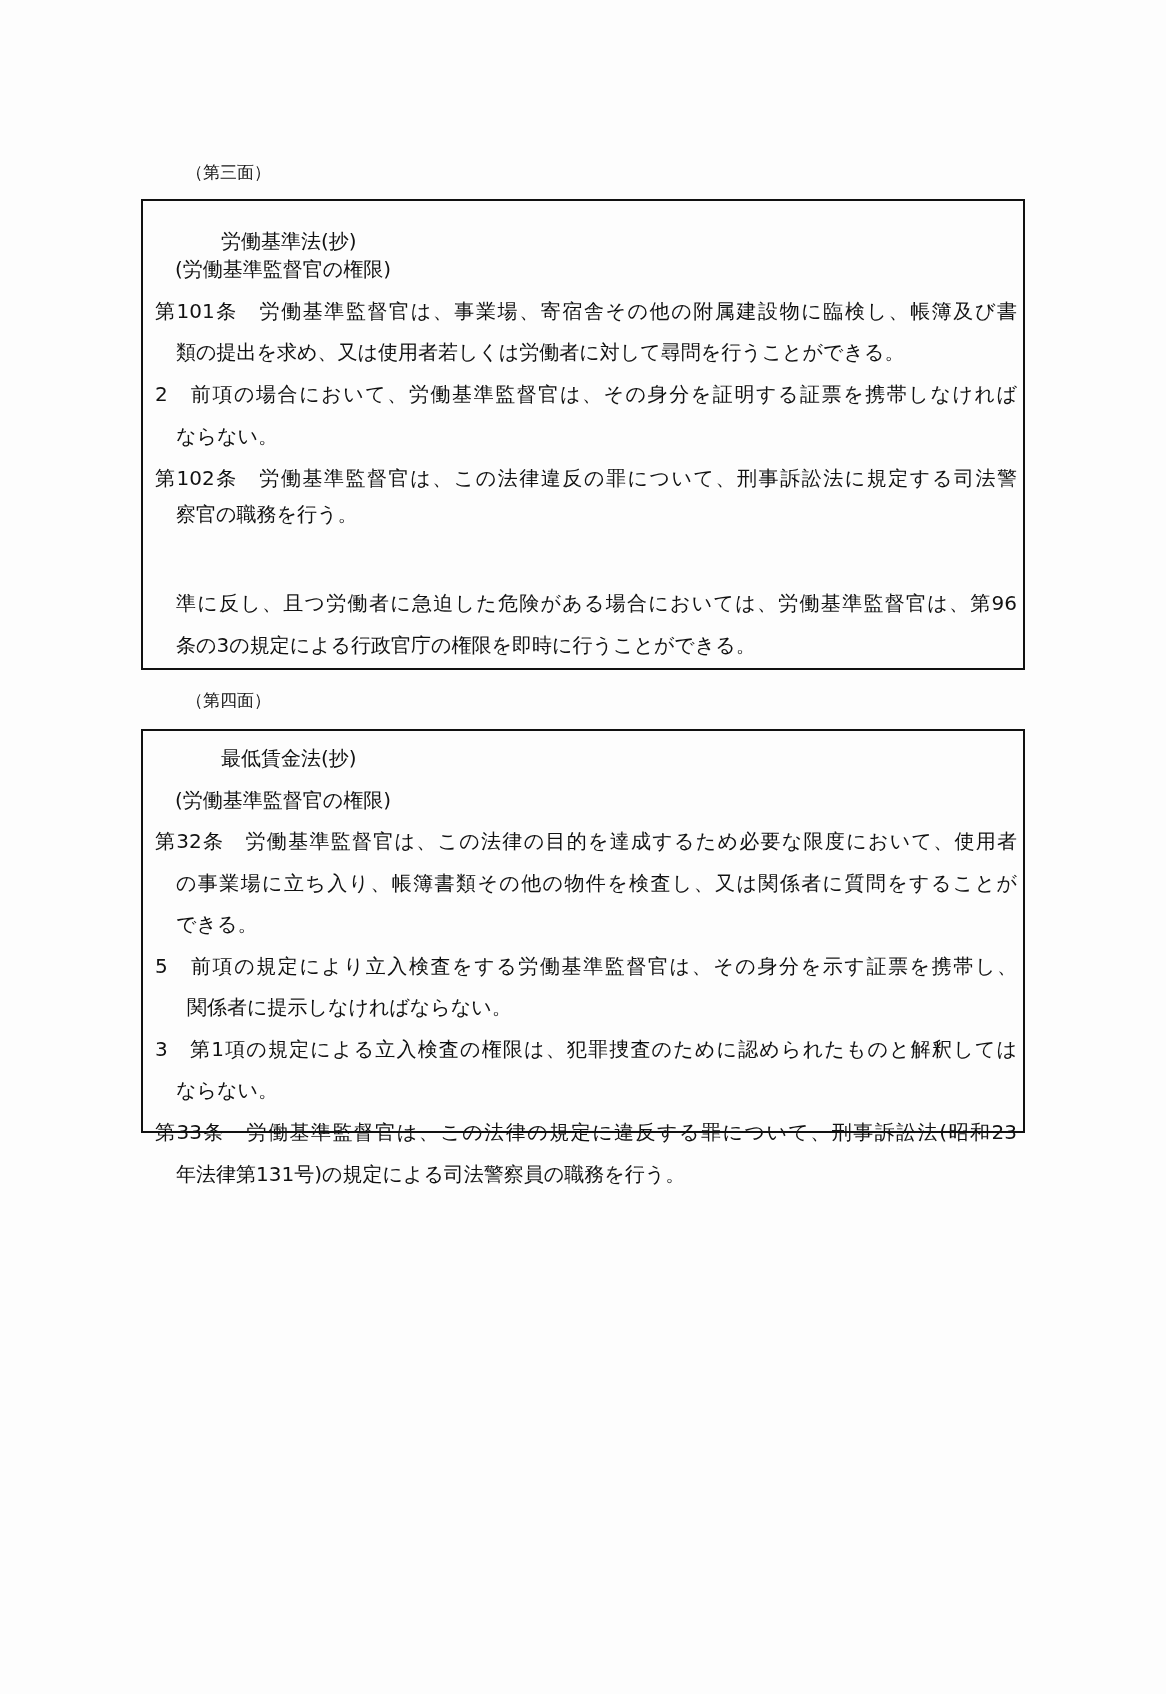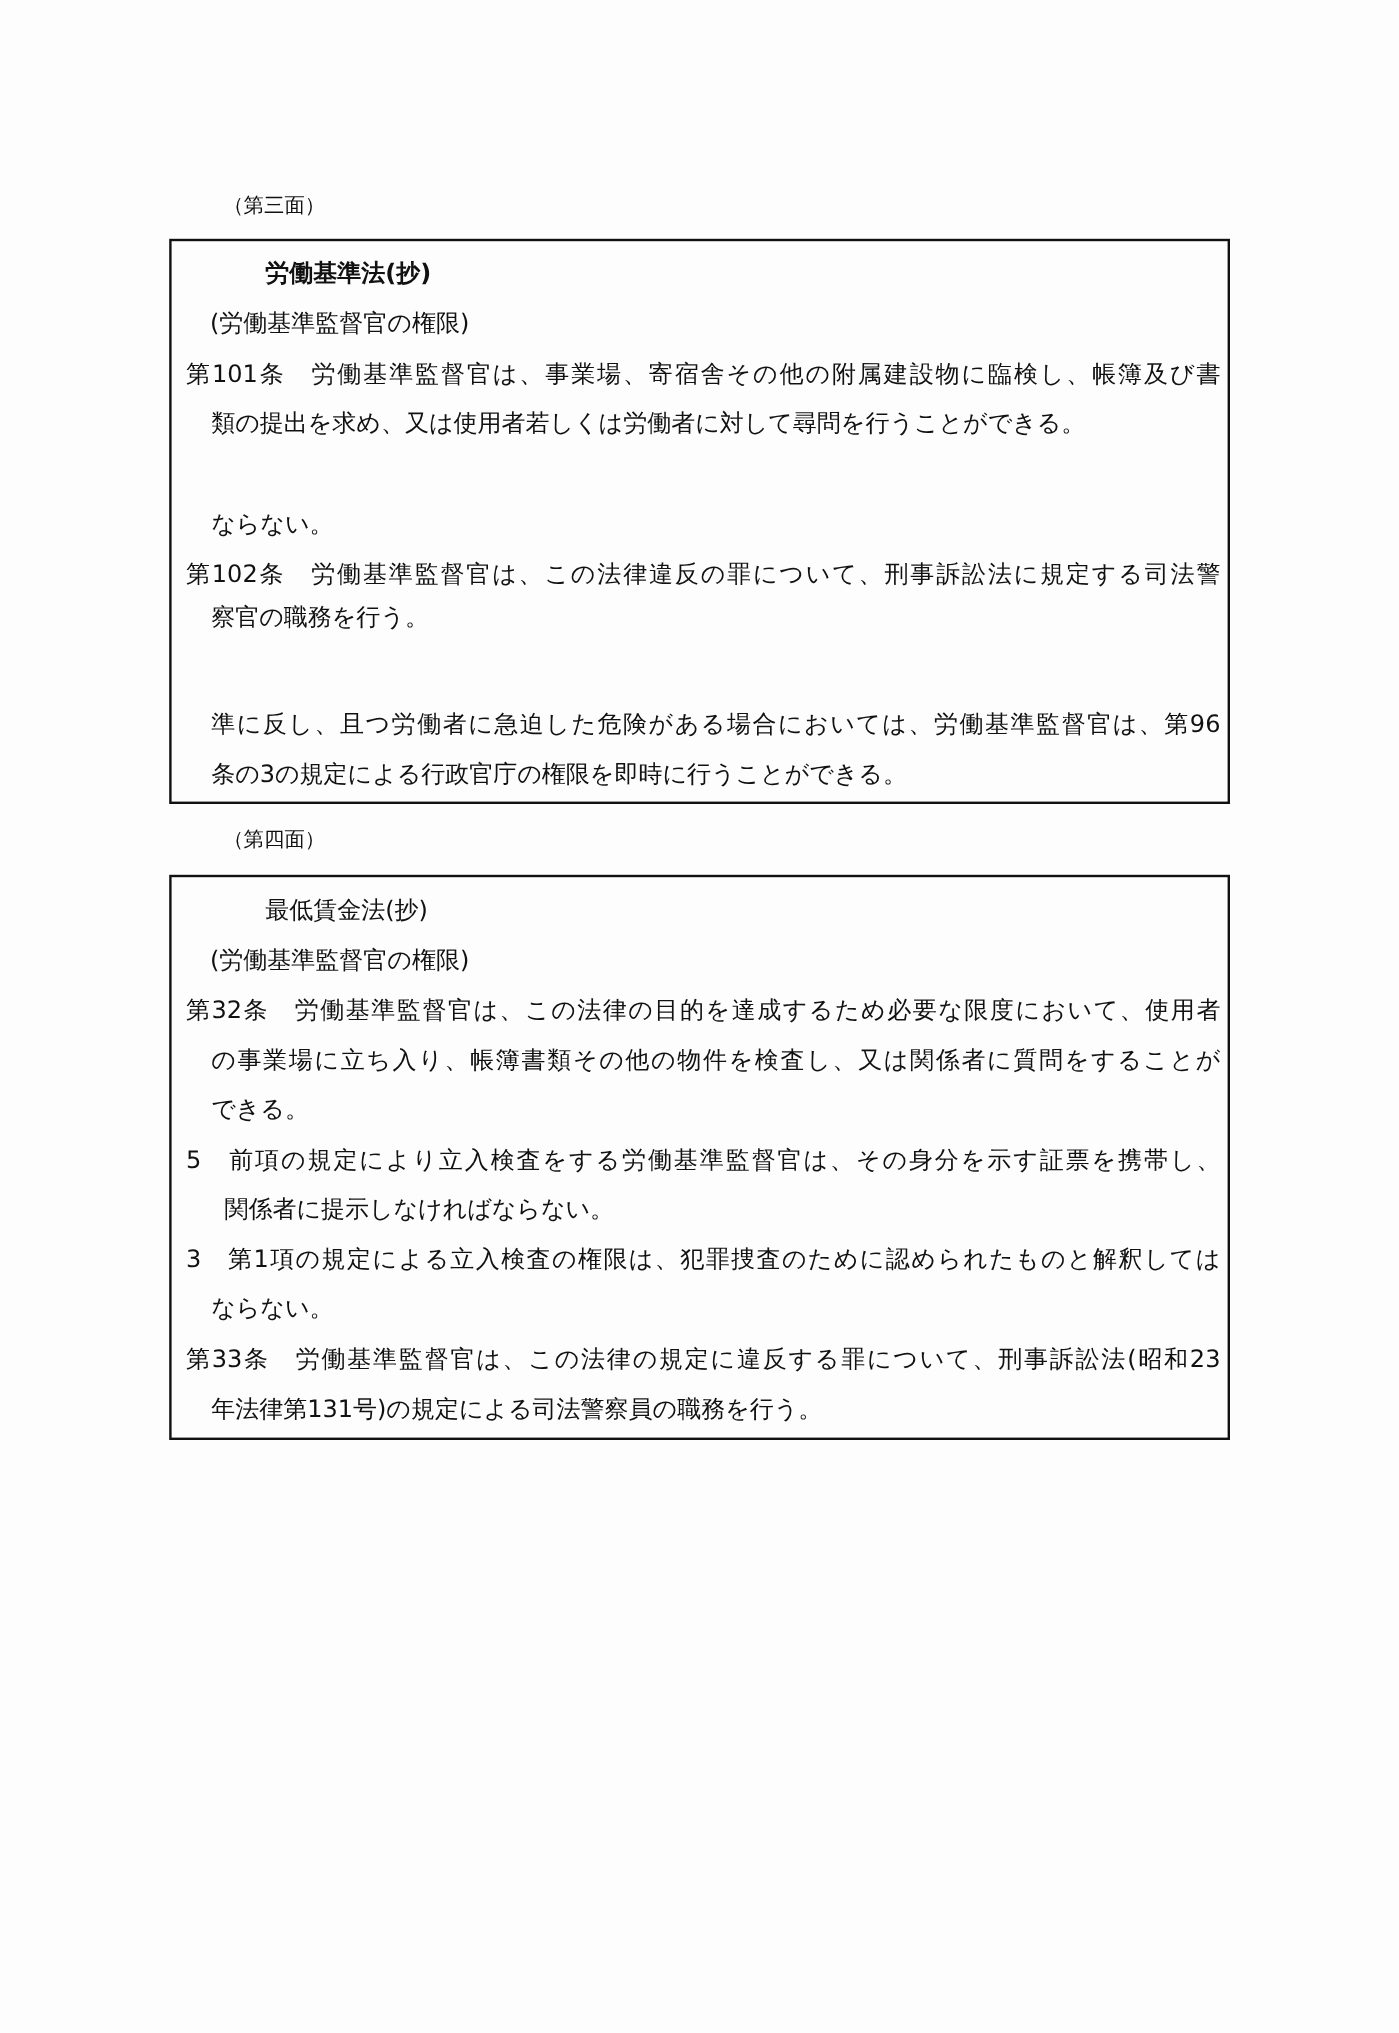--- a/index.html
+++ b/index.html
@@ -49,35 +49,36 @@
   .justify.cont {
     width: 841px;
   }
 </style>
 </head>
 <body>
 
 <div class="face-label" style="top:160px;">（第三面）</div>
 
 <div class="box" style="top:199px; height:471px;">
-  <div class="line law-title" style="top:13px;font-weight:bold;">労働基準法(抄)</div>
+  <div class="line law-title" style="top:27px;">労働基準法(抄)</div>
   <div class="line section" style="top:55px; left:32px;">(労働基準監督官の権限)</div>
 
   <div class="line first justify" style="top:97px;">第101条　労働基準監督官は、事業場、寄宿舎その他の附属建設物に臨検し、帳簿及び書</div>
   <div class="line cont" style="top:138px;">類の提出を求め、又は使用者若しくは労働者に対して尋問を行うことができる。</div>
+  <div class="line first justify" style="top:180px;">2　前項の場合において、労働基準監督官は、その身分を証明する証票を携帯しなければ</div>
   <div class="line cont" style="top:222px;">ならない。</div>
   <div class="line first justify" style="top:264px;">第102条　労働基準監督官は、この法律違反の罪について、刑事訴訟法に規定する司法警</div>
   <div class="line cont" style="top:300px;">察官の職務を行う。</div>
   <div class="line cont justify" style="top:389px;">準に反し、且つ労働者に急迫した危険がある場合においては、労働基準監督官は、第96</div>
   <div class="line cont" style="top:431px;">条の3の規定による行政官庁の権限を即時に行うことができる。</div>
 </div>
 
 <div class="face-label" style="top:688px;">（第四面）</div>
 
-<div class="box" style="top:729px; height:471px;">
+<div class="box" style="top:729px; height:404px;">
   <div class="line law-title" style="top:14px;">最低賃金法(抄)</div>
   <div class="line section" style="top:56px; left:32px;">(労働基準監督官の権限)</div>
 
   <div class="line first justify" style="top:97px;">第32条　労働基準監督官は、この法律の目的を達成するため必要な限度において、使用者</div>
   <div class="line cont justify" style="top:139px;">の事業場に立ち入り、帳簿書類その他の物件を検査し、又は関係者に質問をすることが</div>
   <div class="line cont" style="top:180px;">できる。</div>
   <div class="line first justify" style="top:222px;">5　前項の規定により立入検査をする労働基準監督官は、その身分を示す証票を携帯し、</div>
   <div class="line cont" style="top:263px;margin-left:11px;">関係者に提示しなければならない。</div>
   <div class="line first justify" style="top:305px;">3　第1項の規定による立入検査の権限は、犯罪捜査のために認められたものと解釈しては</div>
   <div class="line cont" style="top:346px;">ならない。</div>

